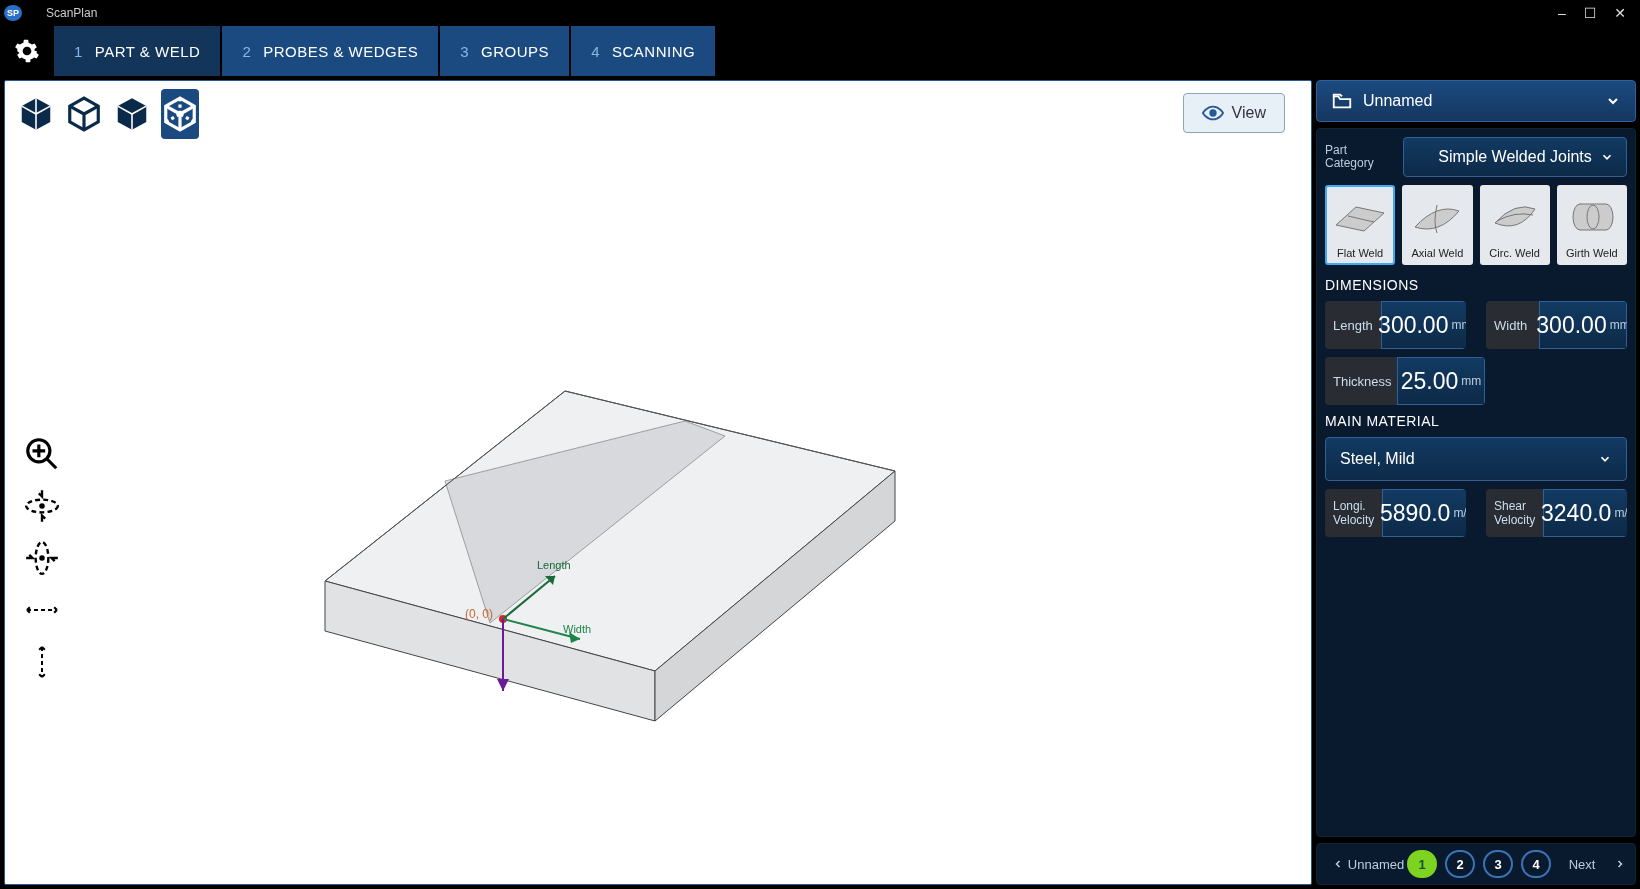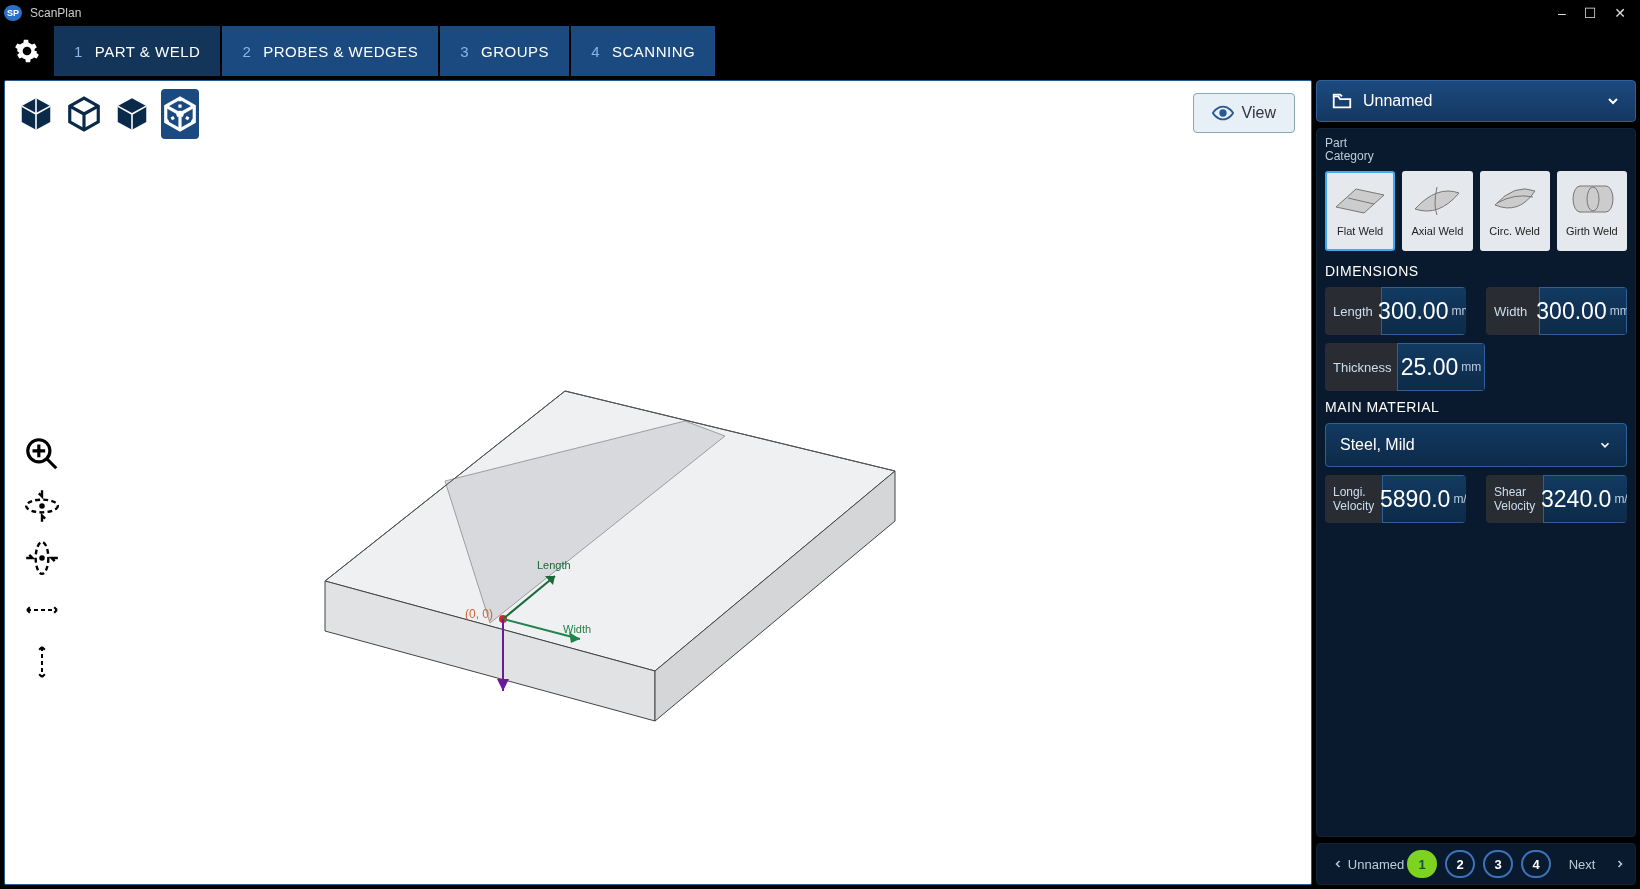--- a/index.html
+++ b/index.html
@@ -1,44 +1,44 @@
 <!DOCTYPE html>
 <html><head>
 <meta charset="utf-8">
 <style>
 * { box-sizing: border-box; margin: 0; padding: 0; }
 body { font-family: "Segoe UI", Arial, sans-serif; background: #000; color: #fff; width: 1640px; height: 889px; overflow: hidden; }
 .titlebar { height: 26px; background: #000; display: flex; align-items: center; padding: 0 4px; font-size: 12px; color: #ccc; }
-.titlebar .logo { width: 18px; height: 16px; background: #2a70c8; border-radius: 50%; display: flex; align-items: center; justify-content: center; font-size: 9px; font-weight: bold; margin-right: 8px; color: #fff; }
+.titlebar .logo { width: 18px; height: 16px; background: #2a70c8; border-radius: 50%; display: flex; align-items: center; justify-content: center; font-size: 9px; font-weight: bold; margin-right: 24px; color: #fff; }
 .titlebar .winctl { margin-left: auto; display: flex; gap: 18px; padding-right: 10px; }
 .titlebar .winctl span { cursor: pointer; font-size: 14px; color: #ddd; }
 .tabbar { display: flex; height: 50px; background: #000; }
 .gearbtn { width: 54px; display: flex; align-items: center; justify-content: center; background: #000; cursor: pointer; }
 .tab { display: flex; align-items: center; padding: 0 20px; margin-right: 2px; cursor: pointer; font-size: 15px; letter-spacing: .5px; }
 .tab .num { margin-right: 12px; color: #88b7e6; font-weight: 500; }
 .tab.t1 { background: #13355a; }
 .tab.t234 { background: #1b4a80; }
 .body { display: flex; height: 813px; }
 .canvas { flex: 1; margin: 4px; background: #fff; border: 1px solid #2a5a95; border-radius: 2px; position: relative; }
 .shadebar { width: 48px; position: absolute; top: 8px; left: 12px; display: flex; gap: 10px; flex-direction: row; }
 .shadebtn { width: 50px; height: 50px; display: flex; align-items: center; justify-content: center; cursor: pointer; border-radius: 4px; }
 .shadebtn.active { background: #1b4a80; }
 .lefttools { position: absolute; top: 350px; left: 14px; display: flex; flex-direction: column; gap: 6px; }
 .lefttools .toolbtn { width: 46px; height: 46px; display: flex; align-items: center; justify-content: center; cursor: pointer; }
-.viewbtn { position: absolute; top: 12px; right: 16px; background: #e7eff7; border: 1px solid #8aa; border-radius: 4px; padding: 8px 18px; display: flex; align-items: center; gap: 8px; color: #334; cursor: pointer; font-size: 16px; }
+.viewbtn { position: absolute; top: 12px; right: 26px; background: #e7eff7; border: 1px solid #8aa; border-radius: 4px; padding: 8px 18px; display: flex; align-items: center; gap: 8px; color: #334; cursor: pointer; font-size: 16px; }
 .plate3d { position: absolute; top: 300px; left: 250px; }
 .sidepanel { width: 320px; margin: 4px 4px 4px 0; display: flex; flex-direction: column; }
 .filebar { height: 42px; background: linear-gradient(#1b4a80,#153760); border: 1px solid #2f6098; border-radius: 4px; display: flex; align-items: center; padding: 0 14px; gap: 10px; margin-bottom: 6px; cursor: pointer; }
 .proppanel { flex: 1; background: #0a1a2e; border: 1px solid #123; border-radius: 4px; padding: 8px; overflow-y: auto; }
 .row { display: flex; gap: 20px; margin-bottom: 8px; align-items: center; }
 .lbl2 { font-size: 12px; color: #bcd; line-height: 1.1; }
 .selbox { flex: 1; height: 40px; background: linear-gradient(#123a62,#0d2a48); border: 1px solid #2f6098; border-radius: 4px; display: flex; align-items: center; justify-content: center; font-size: 16px; cursor: pointer; position: relative; }
 .selbox .chev { position: absolute; right: 12px; }
 .weldicons { display: flex; gap: 7px; margin-bottom: 12px; }
-.weldtile { width: 72px; height: 80px; background: #e5e9ed; border-radius: 3px; border: 2px solid #6fa; border-color: transparent; display: flex; flex-direction: column; align-items: center; justify-content: flex-end; font-size: 11px; color: #222; cursor: pointer; padding-bottom: 12px; text-align: center; }
+.weldtile { width: 72px; height: 80px; background: #e5e9ed; border-radius: 3px; border: 2px solid #6fa; border-color: transparent; display: flex; flex-direction: column; align-items: center; justify-content: flex-end; font-size: 11px; color: #222; cursor: pointer; padding-bottom: 4px; text-align: center; }
 .weldtile.selected { border-color: #3fa9f5; }
 .weldtile .ic { flex: 1; display: flex; align-items: center; justify-content: center; }
 .secthead { font-size: 14px; letter-spacing: .5px; color: #fff; margin: 6px 0 8px 0; }
 .dimpair { display: flex; border-radius: 4px; overflow: hidden; }
 .dimlabel { background: #292d33; width: 72px; padding: 0 8px; display: flex; align-items: center; font-size: 13px; color: #cde; height: 48px; }
 .dimval { background: linear-gradient(#123a62,#0d2a48); border: 1px solid #2f6098; width: 88px; display: flex; align-items: center; justify-content: center; height: 48px; }
 .dimval .num { font-size: 23px; color: #fff; }
 .dimval .unit { font-size: 12px; color: #bcd; margin-left: 3px; }
 .matbox { height: 44px; background: linear-gradient(#123a62,#0d2a48); border: 1px solid #2f6098; border-radius: 4px; display: flex; align-items: center; padding: 0 14px; margin-bottom: 8px; cursor: pointer; position: relative; }
 .navfoot { height: 42px; background: #0a1a2e; border: 1px solid #123; border-radius: 4px; display: flex; align-items: center; padding: 0 6px; gap: 8px; margin-top: 6px; }
@@ -187,20 +187,26 @@
         </svg>
       <span style="font-size:16px;">Unnamed</span>
       <svg class="chev" style="margin-left:auto;" width="16" height="16" viewBox="0 0 24 24" fill="none" stroke="#fff" stroke-width="3">
           <path d="M6 9l6 6 6-6"></path>
         </svg>
     </div>
 
     <div class="proppanel">
       <div class="row">
         <div class="lbl2" style="width:58px;">Part Category</div>
+        <div class="selbox">
+          <span>Simple Welded Joints</span>
+          <svg class="chev" width="14" height="14" viewBox="0 0 24 24" fill="none" stroke="#fff" stroke-width="3">
+              <path d="M6 9l6 6 6-6"></path>
+            </svg>
+        </div>
       </div>
 
       <div class="weldicons">
         <div class="weldtile selected">
           <div class="ic">
               <svg width="56" height="40" viewBox="0 0 56 40">
                 <polygon points="4,28 24,10 52,16 32,34" fill="#ccc" stroke="#777"></polygon>
                 <line x1="16" y1="19" x2="42" y2="25" stroke="#777"></line>
               </svg>
             </div>

